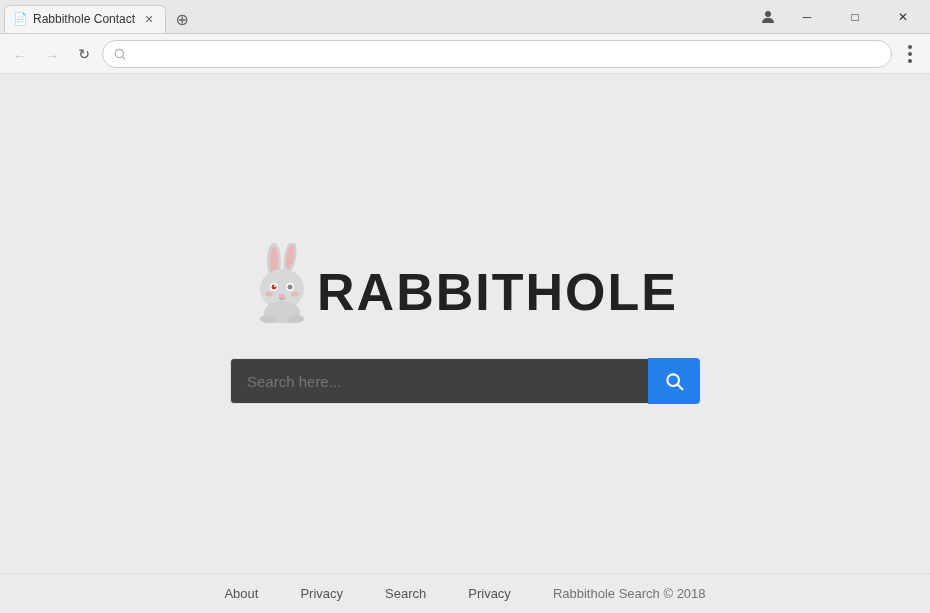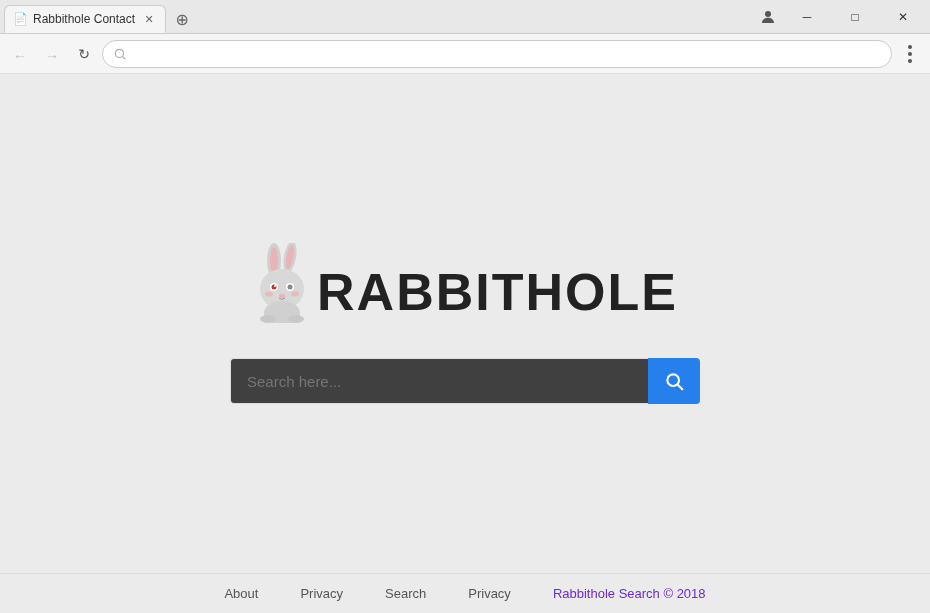--- a/index.html
+++ b/index.html
@@ -265,21 +265,21 @@
 
     .footer-link {
       font-size: 13px;
       color: #555;
       text-decoration: none;
       cursor: pointer;
     }
 
     .footer-copy {
       font-size: 13px;
-      color: #6d28d9;
+      color: #737373;
     }
 
     
     .dots-icon {
       display: flex;
       flex-direction: column;
       gap: 3px;
       align-items: center;
     }
     .dots-icon span {

